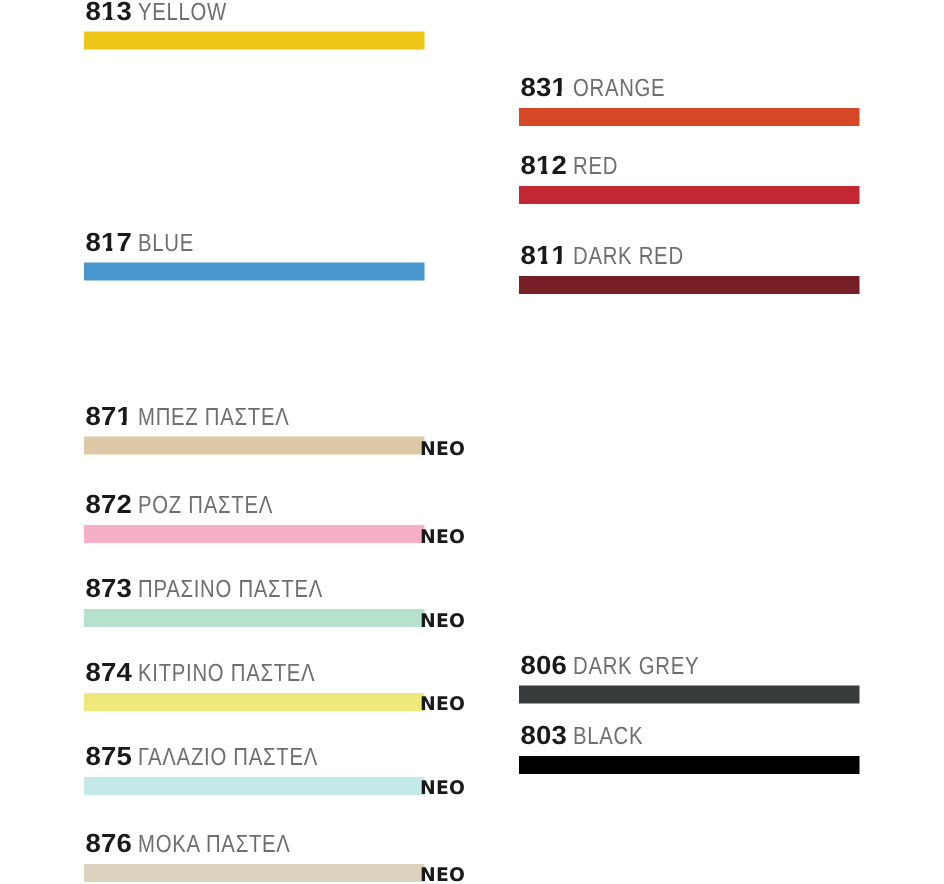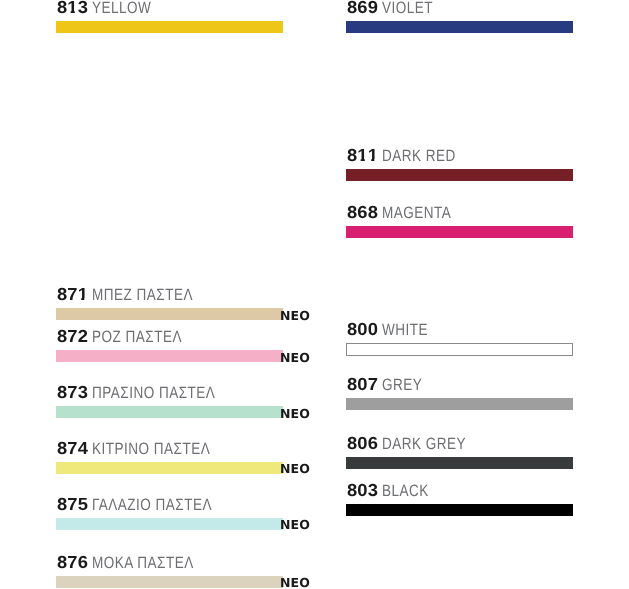--- a/index.html
+++ b/index.html
@@ -60,21 +60,28 @@
 
 <div class="sheet">
   <div class="column col-left">
     <div class="row" style="top:20.5px">
       <span class="row-label">
           <span class="code"><span class="ch ch-8">8</span><span class="ch ch-1">1</span><span class="ch ch-3">3</span></span>
           <span class="name">YELLOW</span>
         </span>
       <span class="swatch" style="background-color: rgb(237, 198, 23);"></span>
     </div>
-    <div class="row" style="top:308px">
+    <div class="row" style="top:175.0px">
+      <span class="row-label">
+          <span class="code"><span class="ch ch-8">8</span><span class="ch ch-1">1</span><span class="ch ch-7">7</span></span>
+          <span class="name">BLUE</span>
+        </span>
+      <span class="swatch" style="background-color: rgb(74, 150, 206);"></span>
+    </div>
+    <div class="row" style="top:291px">
       <span class="row-label">
           <span class="code"><span class="ch ch-8">8</span><span class="ch ch-7">7</span><span class="ch ch-1">1</span></span>
           <span class="name">ΜΠΕΖ ΠΑΣΤΕΛ</span>
         </span>
       <span class="swatch" style="background-color: rgb(222, 201, 166);"></span>
       <span class="badge">NEO</span>
     </div>
     <div class="row" style="top:350.0px">
       <span class="row-label">
           <span class="code"><span class="ch ch-8">8</span><span class="ch ch-7">7</span><span class="ch ch-2">2</span></span>
@@ -110,54 +117,40 @@
     <div class="row" style="top:575.5px">
       <span class="row-label">
           <span class="code"><span class="ch ch-8">8</span><span class="ch ch-7">7</span><span class="ch ch-6">6</span></span>
           <span class="name">ΜΟΚΑ ΠΑΣΤΕΛ</span>
         </span>
       <span class="swatch" style="background-color: rgb(219, 211, 189);"></span>
       <span class="badge">NEO</span>
     </div>
   </div>
   <div class="column col-right">
-    <div class="row" style="top:20.5px">
+    <div class="row" style="top:71.5px">
       <span class="row-label">
-          <span class="code"><span class="ch ch-8">8</span><span class="ch ch-6">6</span><span class="ch ch-9">9</span></span>
-          <span class="name">VIOLET</span>
+          <span class="code"><span class="ch ch-8">8</span><span class="ch ch-3">3</span><span class="ch ch-1">1</span></span>
+          <span class="name">ORANGE</span>
         </span>
-      <span class="swatch" style="background-color: rgb(40, 59, 128);"></span>
+      <span class="swatch" style="background-color: rgb(215, 72, 38);"></span>
     </div>
-    <div class="row" style="top:169px">
+    <div class="row" style="top:123.5px">
+      <span class="row-label">
+          <span class="code"><span class="ch ch-8">8</span><span class="ch ch-1">1</span><span class="ch ch-2">2</span></span>
+          <span class="name">RED</span>
+        </span>
+      <span class="swatch" style="background-color: rgb(194, 39, 51);"></span>
+    </div>
+    <div class="row" style="top:184px">
       <span class="row-label">
           <span class="code"><span class="ch ch-8">8</span><span class="ch ch-1">1</span><span class="ch ch-1">1</span></span>
           <span class="name">DARK RED</span>
         </span>
       <span class="swatch" style="background-color: rgb(119, 31, 39);"></span>
-    </div>
-    <div class="row" style="top:226.0px">
-      <span class="row-label">
-          <span class="code"><span class="ch ch-8">8</span><span class="ch ch-6">6</span><span class="ch ch-8">8</span></span>
-          <span class="name">MAGENTA</span>
-        </span>
-      <span class="swatch" style="background-color: rgb(216, 31, 112);"></span>
-    </div>
-    <div class="row" style="top:343.0px">
-      <span class="row-label">
-          <span class="code"><span class="ch ch-8">8</span><span class="ch ch-0">0</span><span class="ch ch-0">0</span></span>
-          <span class="name">WHITE</span>
-        </span>
-      <span class="swatch outlined" style="background-color: rgb(255, 255, 255); border-color: rgb(138, 138, 138);"></span>
-    </div>
-    <div class="row" style="top:397.5px">
-      <span class="row-label">
-          <span class="code"><span class="ch ch-8">8</span><span class="ch ch-0">0</span><span class="ch ch-7">7</span></span>
-          <span class="name">GREY</span>
-        </span>
-      <span class="swatch" style="background-color: rgb(158, 158, 158);"></span>
     </div>
     <div class="row" style="top:457px">
       <span class="row-label">
           <span class="code"><span class="ch ch-8">8</span><span class="ch ch-0">0</span><span class="ch ch-6">6</span></span>
           <span class="name">DARK GREY</span>
         </span>
       <span class="swatch" style="background-color: rgb(55, 59, 60);"></span>
     </div>
     <div class="row" style="top:503.5px">
       <span class="row-label">

